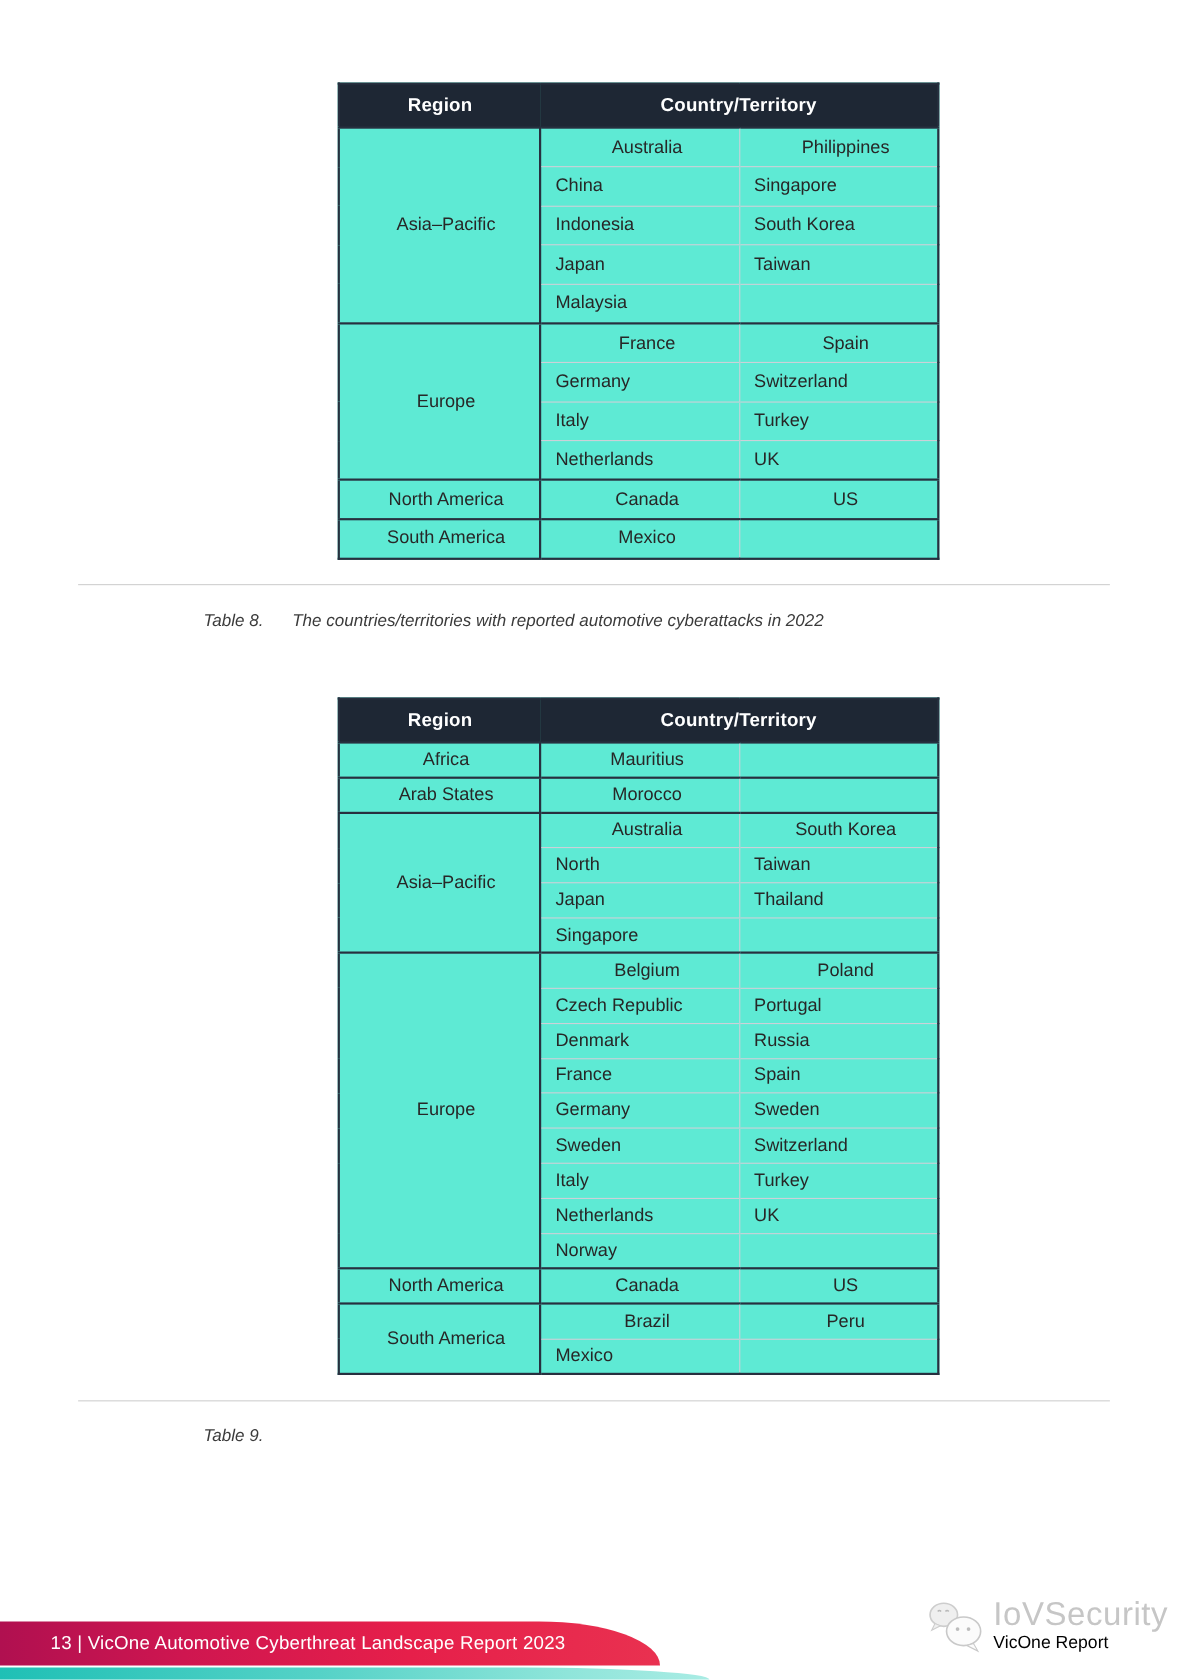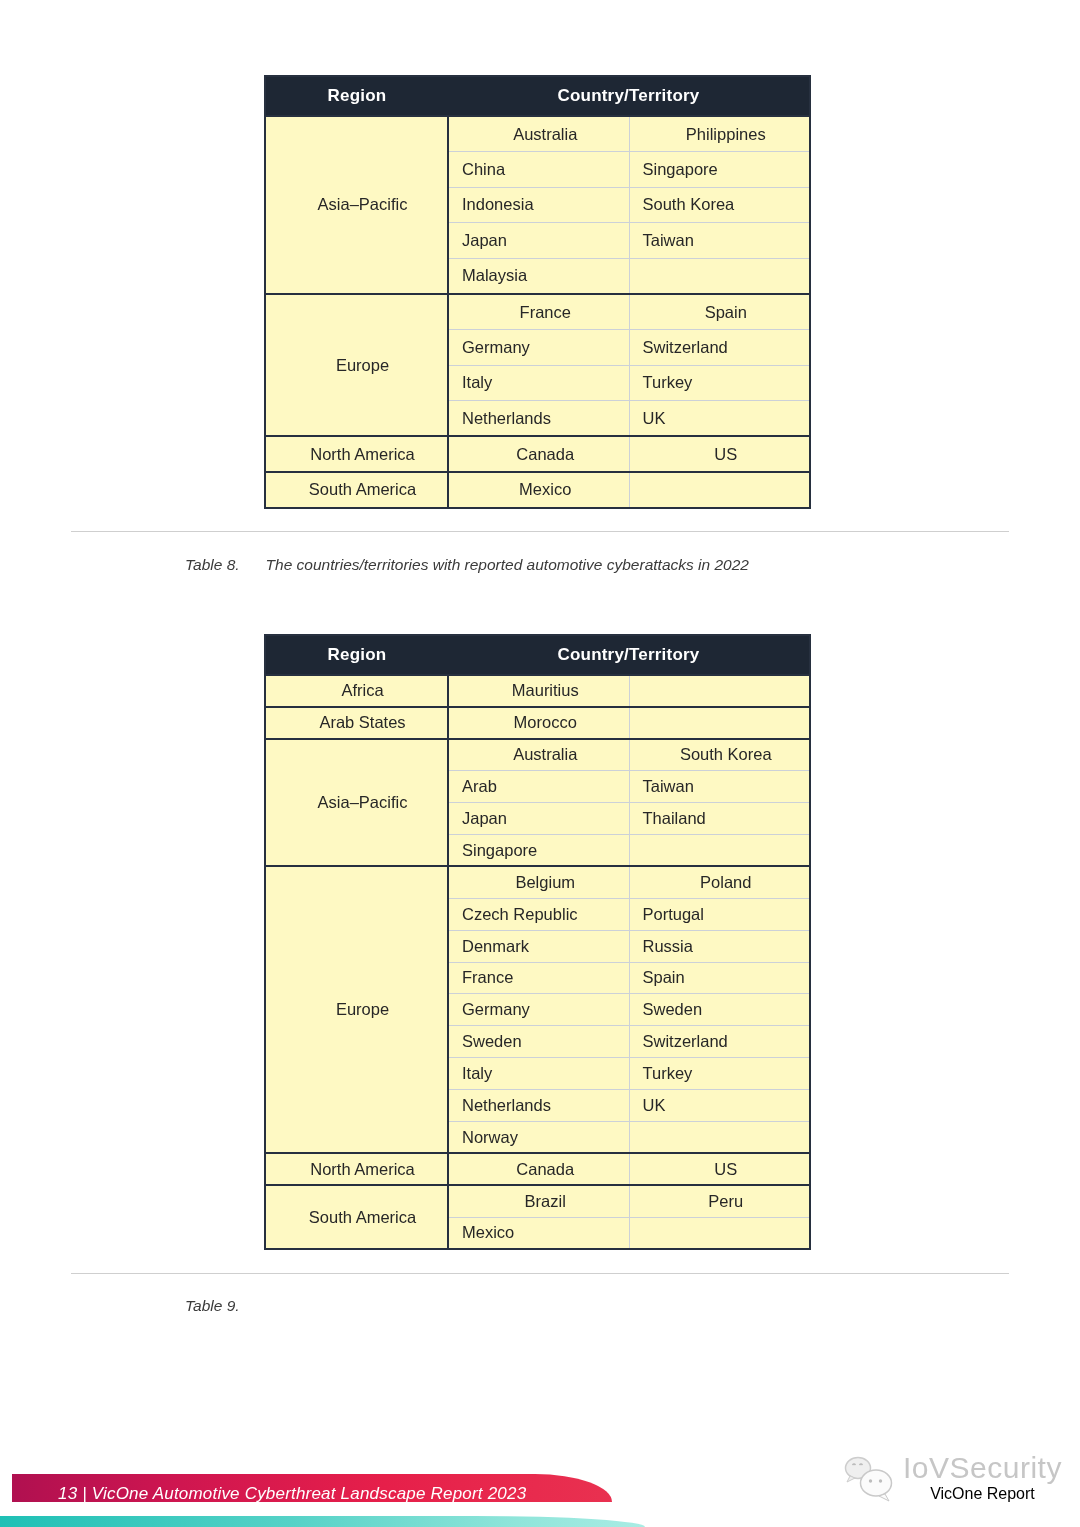--- a/index.html
+++ b/index.html
@@ -14,21 +14,21 @@
     --teal2:#a9ece4;
   }
   *{margin:0;padding:0;box-sizing:border-box;}
   html,body{width:1080px;height:1527px;background:#ffffff;overflow:hidden;
     font-family:"Liberation Sans", sans-serif;}
   .page{position:relative;width:1080px;height:1527px;background:#fff;}
 
   
   .tablewrap{position:absolute;left:264px;}
   table{border-collapse:collapse;border:2px solid var(--dark);
-    table-layout:fixed;width:545px;background:#fef9c3;}
+    table-layout:fixed;width:545px;background:#5eead4;margin-left:43px;}
   col.col-region{width:183px;}
   col.col-c1{width:181px;}
   col.col-c2{width:181px;}
   th{background:var(--hdr);color:#ffffff;font-weight:700;font-size:17px;
     height:40px;text-align:center;letter-spacing:.2px;}
   thead tr{border-bottom:2px solid var(--dark);}
   td{font-size:16.5px;color:var(--ink);padding-left:13px;vertical-align:middle;
     border-top:1px solid var(--light);white-space:nowrap;overflow:hidden;}
   tr.grp-start td{border-top:2px solid var(--dark);text-align:center;}
   td.region-cell{border-right:2px solid var(--dark);padding-left:12px;}
@@ -38,29 +38,29 @@
 
   
   .divider{position:absolute;left:71px;width:938px;height:1px;background:#cfcfcf;}
   .caption{position:absolute;left:185px;display:flex;gap:26px;
     font-style:italic;font-size:15.5px;color:var(--cap);justify-content:flex-end;}
 
   
   .teal-ribbon{position:absolute;left:0;top:1516px;width:645px;height:11px;
     border-top-right-radius:170px 11px;
     background:linear-gradient(90deg,var(--teal1) 0%,#55d2c7 45%,#8fe5da 80%,var(--teal2) 100%);}
-  .red-ribbon{position:absolute;left:12px;top:1474px;width:600px;height:28px;
+  .red-ribbon{position:absolute;left:0;top:1474px;width:600px;height:40px;
     border-top-right-radius:110px 40px;
-    background:linear-gradient(90deg,var(--red1) 0%,#cf1650 28%,var(--red2) 62%,#e93150 100%);font-style:italic;}
+    background:linear-gradient(90deg,var(--red1) 0%,#cf1650 28%,var(--red2) 62%,#e93150 100%);}
   .red-ribbon span{display:block;line-height:40px;padding-left:46px;
     color:#ffffff;font-size:17px;letter-spacing:.2px;}
 
   .logo{position:absolute;left:843px;top:1452px;display:flex;align-items:flex-start;}
   .logo svg{flex:0 0 auto;margin-top:2px;}
-  .logo-textcol{margin-left:6px;display:flex;flex-direction:column;align-items:center;}
+  .logo-textcol{margin-left:6px;display:flex;flex-direction:column;}
   .logo-title{font-size:30px;color:#c6c6c6;letter-spacing:.5px;line-height:32px;
     text-shadow:0 1px 0 #ffffff;}
   .logo-subtitle{font-size:16px;color:#000000;line-height:18px;margin-top:1px;}
 </style>
 </head>
 <body>
 
 <div class="page">
 
   <section class="tablewrap" id="tw-0" style="top:75px">
@@ -159,21 +159,21 @@
             <td rowspan="1" class="region-cell">Arab States</td>
             <td class="c1">Morocco</td>
             <td class="c2"></td>
           </tr>
           <tr class="grp-start">
             <td rowspan="4" class="region-cell">Asia–Pacific</td>
             <td class="c1">Australia</td>
             <td class="c2">South Korea</td>
           </tr>
           <tr>
-            <td class="c1">Arab</td>
+            <td class="c1">North</td>
             <td class="c2">Taiwan</td>
           </tr>
           <tr>
             <td class="c1">Japan</td>
             <td class="c2">Thailand</td>
           </tr>
           <tr>
             <td class="c1">Singapore</td>
             <td class="c2"></td>
           </tr>

